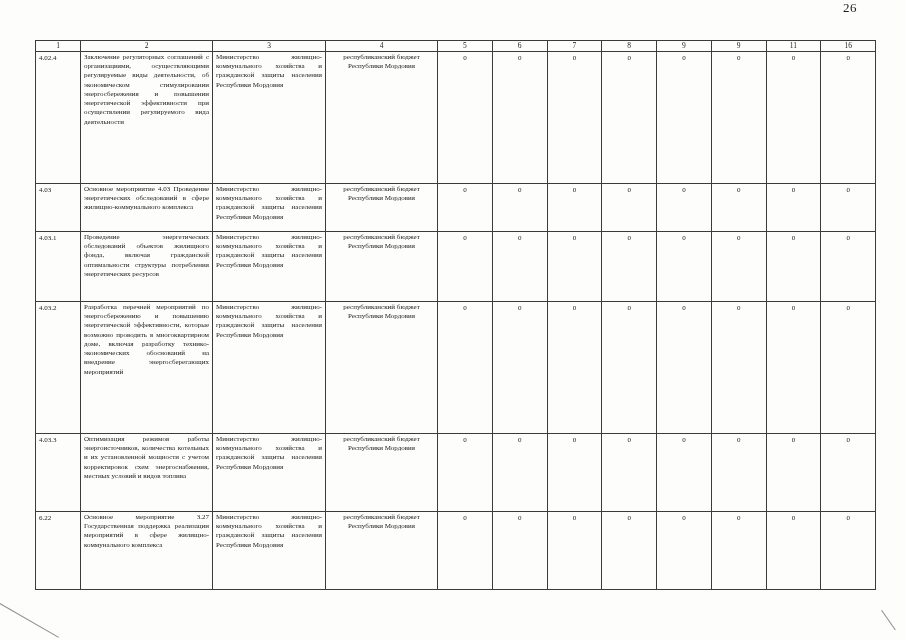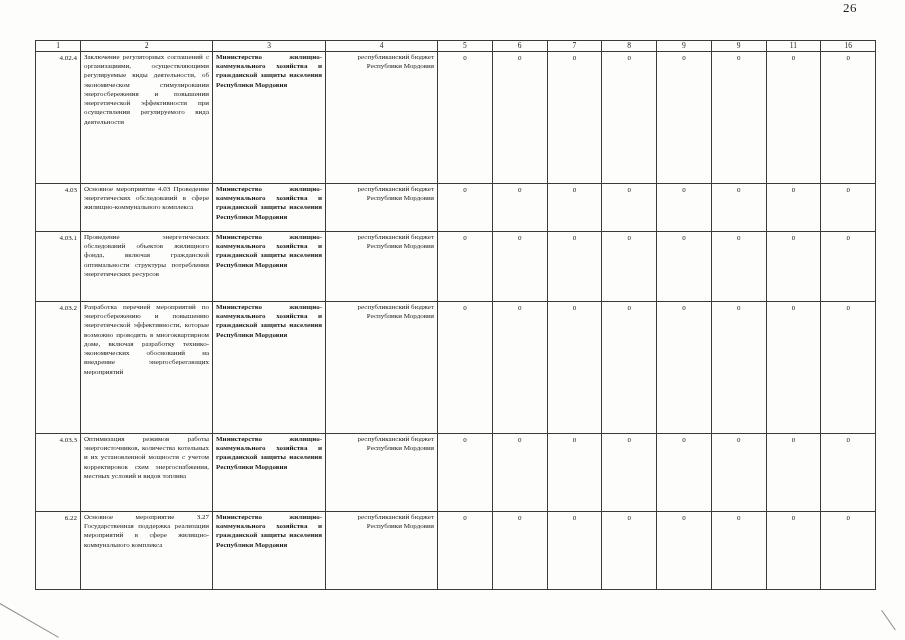--- a/index.html
+++ b/index.html
@@ -35,24 +35,24 @@
     padding: 1px 3px 2px 3px;
     overflow: hidden;
   }
   .doc-table thead th {
     text-align: center;
     padding: 0;
     height: 11px;
     font-size: 7.5px;
     line-height: 10px;
   }
-  td.c-num  { text-align: right; padding-top: 2px; }
+  td.c-num  { text-align: left; padding-top: 2px; }
   td.c-name { text-align: justify; text-justify: inter-word; }
-  td.c-exec { text-align: justify; text-justify: inter-word; font-weight: bold; }
-  td.c-budget { text-align: right; margin-top: 12px; }
+  td.c-exec { text-align: justify; text-justify: inter-word; }
+  td.c-budget { text-align: center; margin-top: 12px; }
   td.c-val  { text-align: center; padding-top: 2px; }
 
   tbody tr:nth-child(1) { height: 132px; }
   tbody tr:nth-child(2) { height: 48px; }
   tbody tr:nth-child(3) { height: 70px; }
   tbody tr:nth-child(4) { height: 132px; }
   tbody tr:nth-child(5) { height: 78px; }
   tbody tr:nth-child(6) { height: 78px; }
 
   .scan-line {

